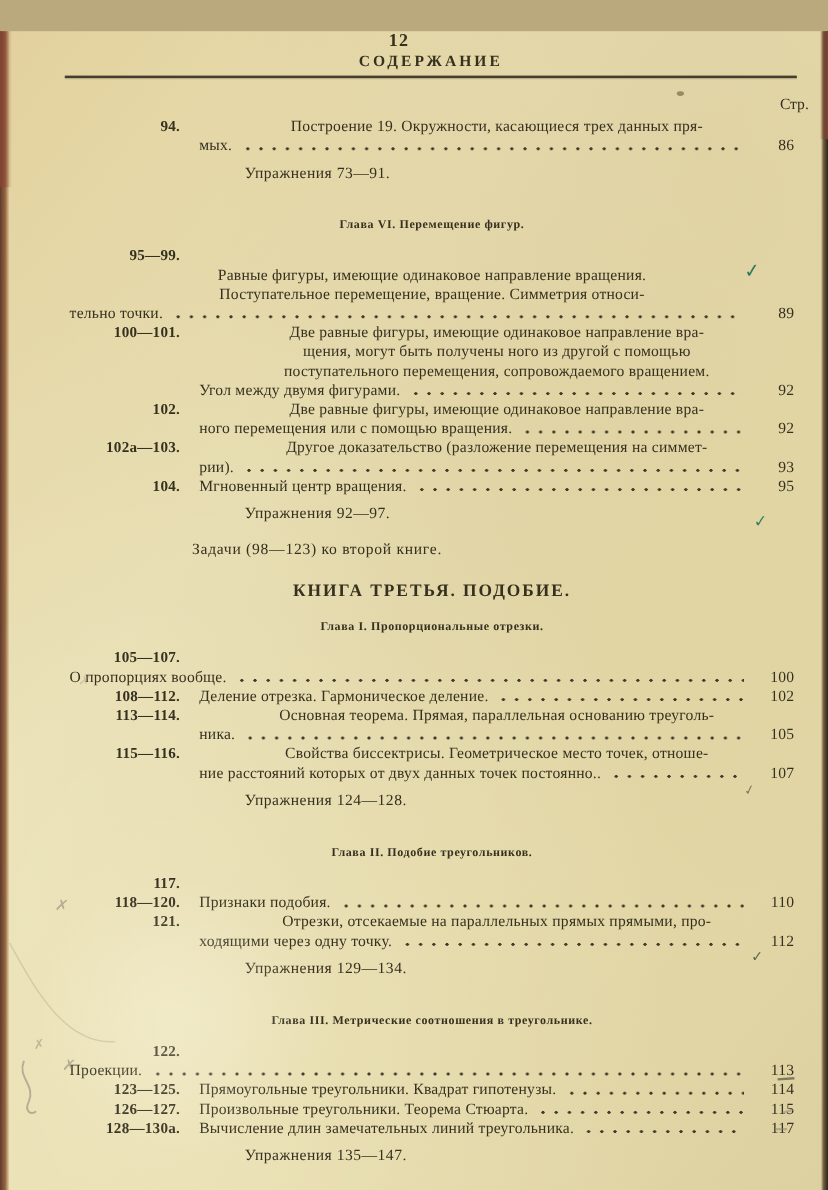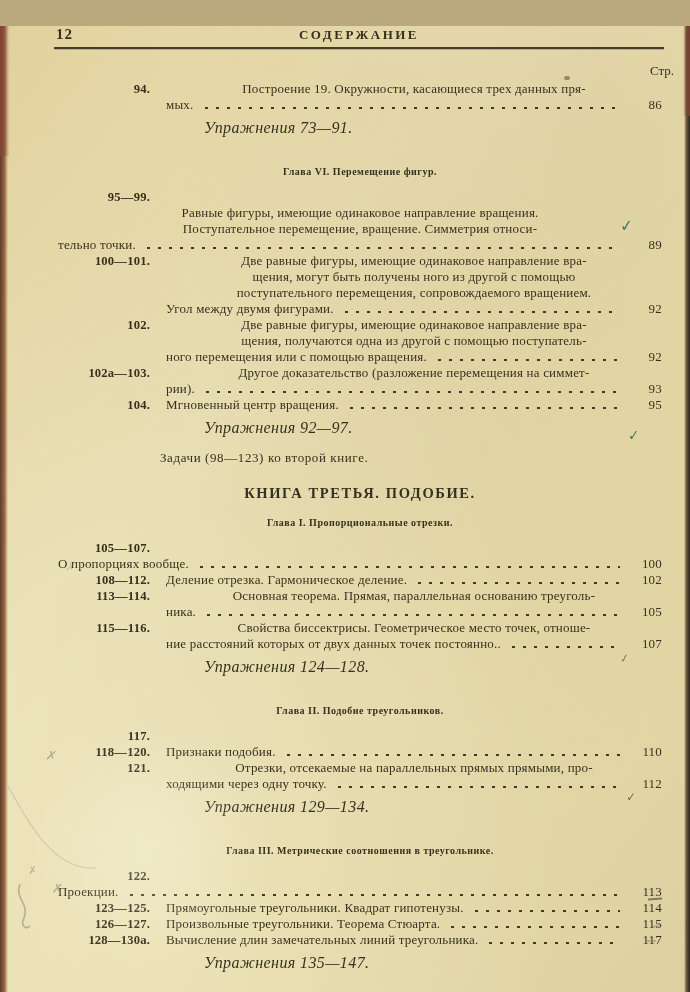--- a/index.html
+++ b/index.html
@@ -28,40 +28,40 @@
   .edge-right{position:absolute;right:0;top:0;bottom:0;width:6px;
     background:linear-gradient(to left,#2c241b,#6d5a3c 60%, rgba(109,90,60,0) 100%);}
   .edge-right-red{position:absolute;right:0;top:0;width:7px;height:90px;
     background:linear-gradient(to left,#7e4433,rgba(126,68,51,0));}
   .stain1{position:absolute;left:18px;top:690px;width:260px;height:260px;border-radius:50%;
     background:radial-gradient(circle,rgba(255,252,235,0.28),transparent 65%);}
   .stain3{position:absolute;right:120px;top:50px;width:6px;height:4px;border-radius:50%;
     background:rgba(80,65,35,.5);}
 
   
-  .header-row{margin:26px 28px 0 56px;display:flex;align-items:center;}
+  .header-row{margin:26px 28px 0 56px;display:flex;align-items:center;flex-direction:column;}
   .pagenum{width:70px;font-size:15px;font-weight:bold;letter-spacing:1px;}
   .running-title{flex:1;text-align:center;font-size:13px;font-weight:bold;letter-spacing:2.5px;}
   .header-spacer{width:70px;}
   .rule{margin:4px 26px 0 54px;height:2px;background:#453e2e;box-shadow:0 1px 0 rgba(60,50,30,.25);}
   .str{ text-align:right;margin:14px 16px 0 0;font-size:13px;}
 
   
   #toc-main{margin:2px 28px 0 58px;font-size:13px;line-height:16px;letter-spacing:.2px;}
   .row{display:flex;}
   .num{width:92px;flex:none;text-align:right;padding-right:16px;white-space:nowrap;font-weight:bold;font-size:12.6px;}
   .body{flex:1;min-width:0;display:flex;flex-direction:column;}
   .line{white-space:nowrap;text-align:center;}
   .lastline{display:flex;align-items:flex-end;}
   .t{white-space:nowrap;}
   .leader{flex:1;min-width:12px;margin:0 4px 3px 7px;height:10px;align-self:flex-end;
     background-image:radial-gradient(circle,#3e3a2a 1.25px,transparent 1.45px);
     background-size:11px 4px;background-repeat:repeat-x;background-position:left bottom;}
   .pg{width:38px;flex:none;text-align:right;white-space:nowrap;}
-  .block-exercise{margin:7px 0 0 146px;font-style:italic;font-size:16px;letter-spacing:.4px;}
+  .block-exercise{margin:7px 0 0 146px;font-size:13px;letter-spacing:.4px;}
   .block-note{margin:14px 0 0 102px;letter-spacing:.6px;}
   .block-chapter{margin-top:27px;text-align:center;font-weight:bold;font-size:10px;letter-spacing:.5px;line-height:18px;}
   .block-book{margin-top:18px;text-align:center;font-weight:bold;font-size:14.5px;letter-spacing:1.6px;line-height:18px;}
   .block-book + .block-chapter{margin-top:12px;}
   .block-chapter + .block-entry{margin-top:8px;flex-direction:column;}
 
   
   .ann{position:absolute;pointer-events:none;}
   .chk{font-family:"DejaVu Sans",sans-serif;color:var(--green);font-weight:bold;}
   .chk1{left:620px;top:190px;font-size:16px;transform:rotate(-6deg);}
@@ -138,21 +138,20 @@
             <span class="t">Угол между двумя фигурами.</span>
             <span class="leader"></span>
             <span class="pg">92</span>
           </div>
         </div>
       </div>
       <div class="row block-entry">
         <div class="num">102.</div>
         <div class="body">
           <div class="line">Две равные фигуры, имеющие одинаковое направление вра-</div>
-          <div class="line">щения, получаются одна из другой с помощью поступатель-</div>
           <div class="lastline">
             <span class="t">ного перемещения или с помощью вращения.</span>
             <span class="leader"></span>
             <span class="pg">92</span>
           </div>
         </div>
       </div>
       <div class="row block-entry">
         <div class="num">102а—103.</div>
         <div class="body">

